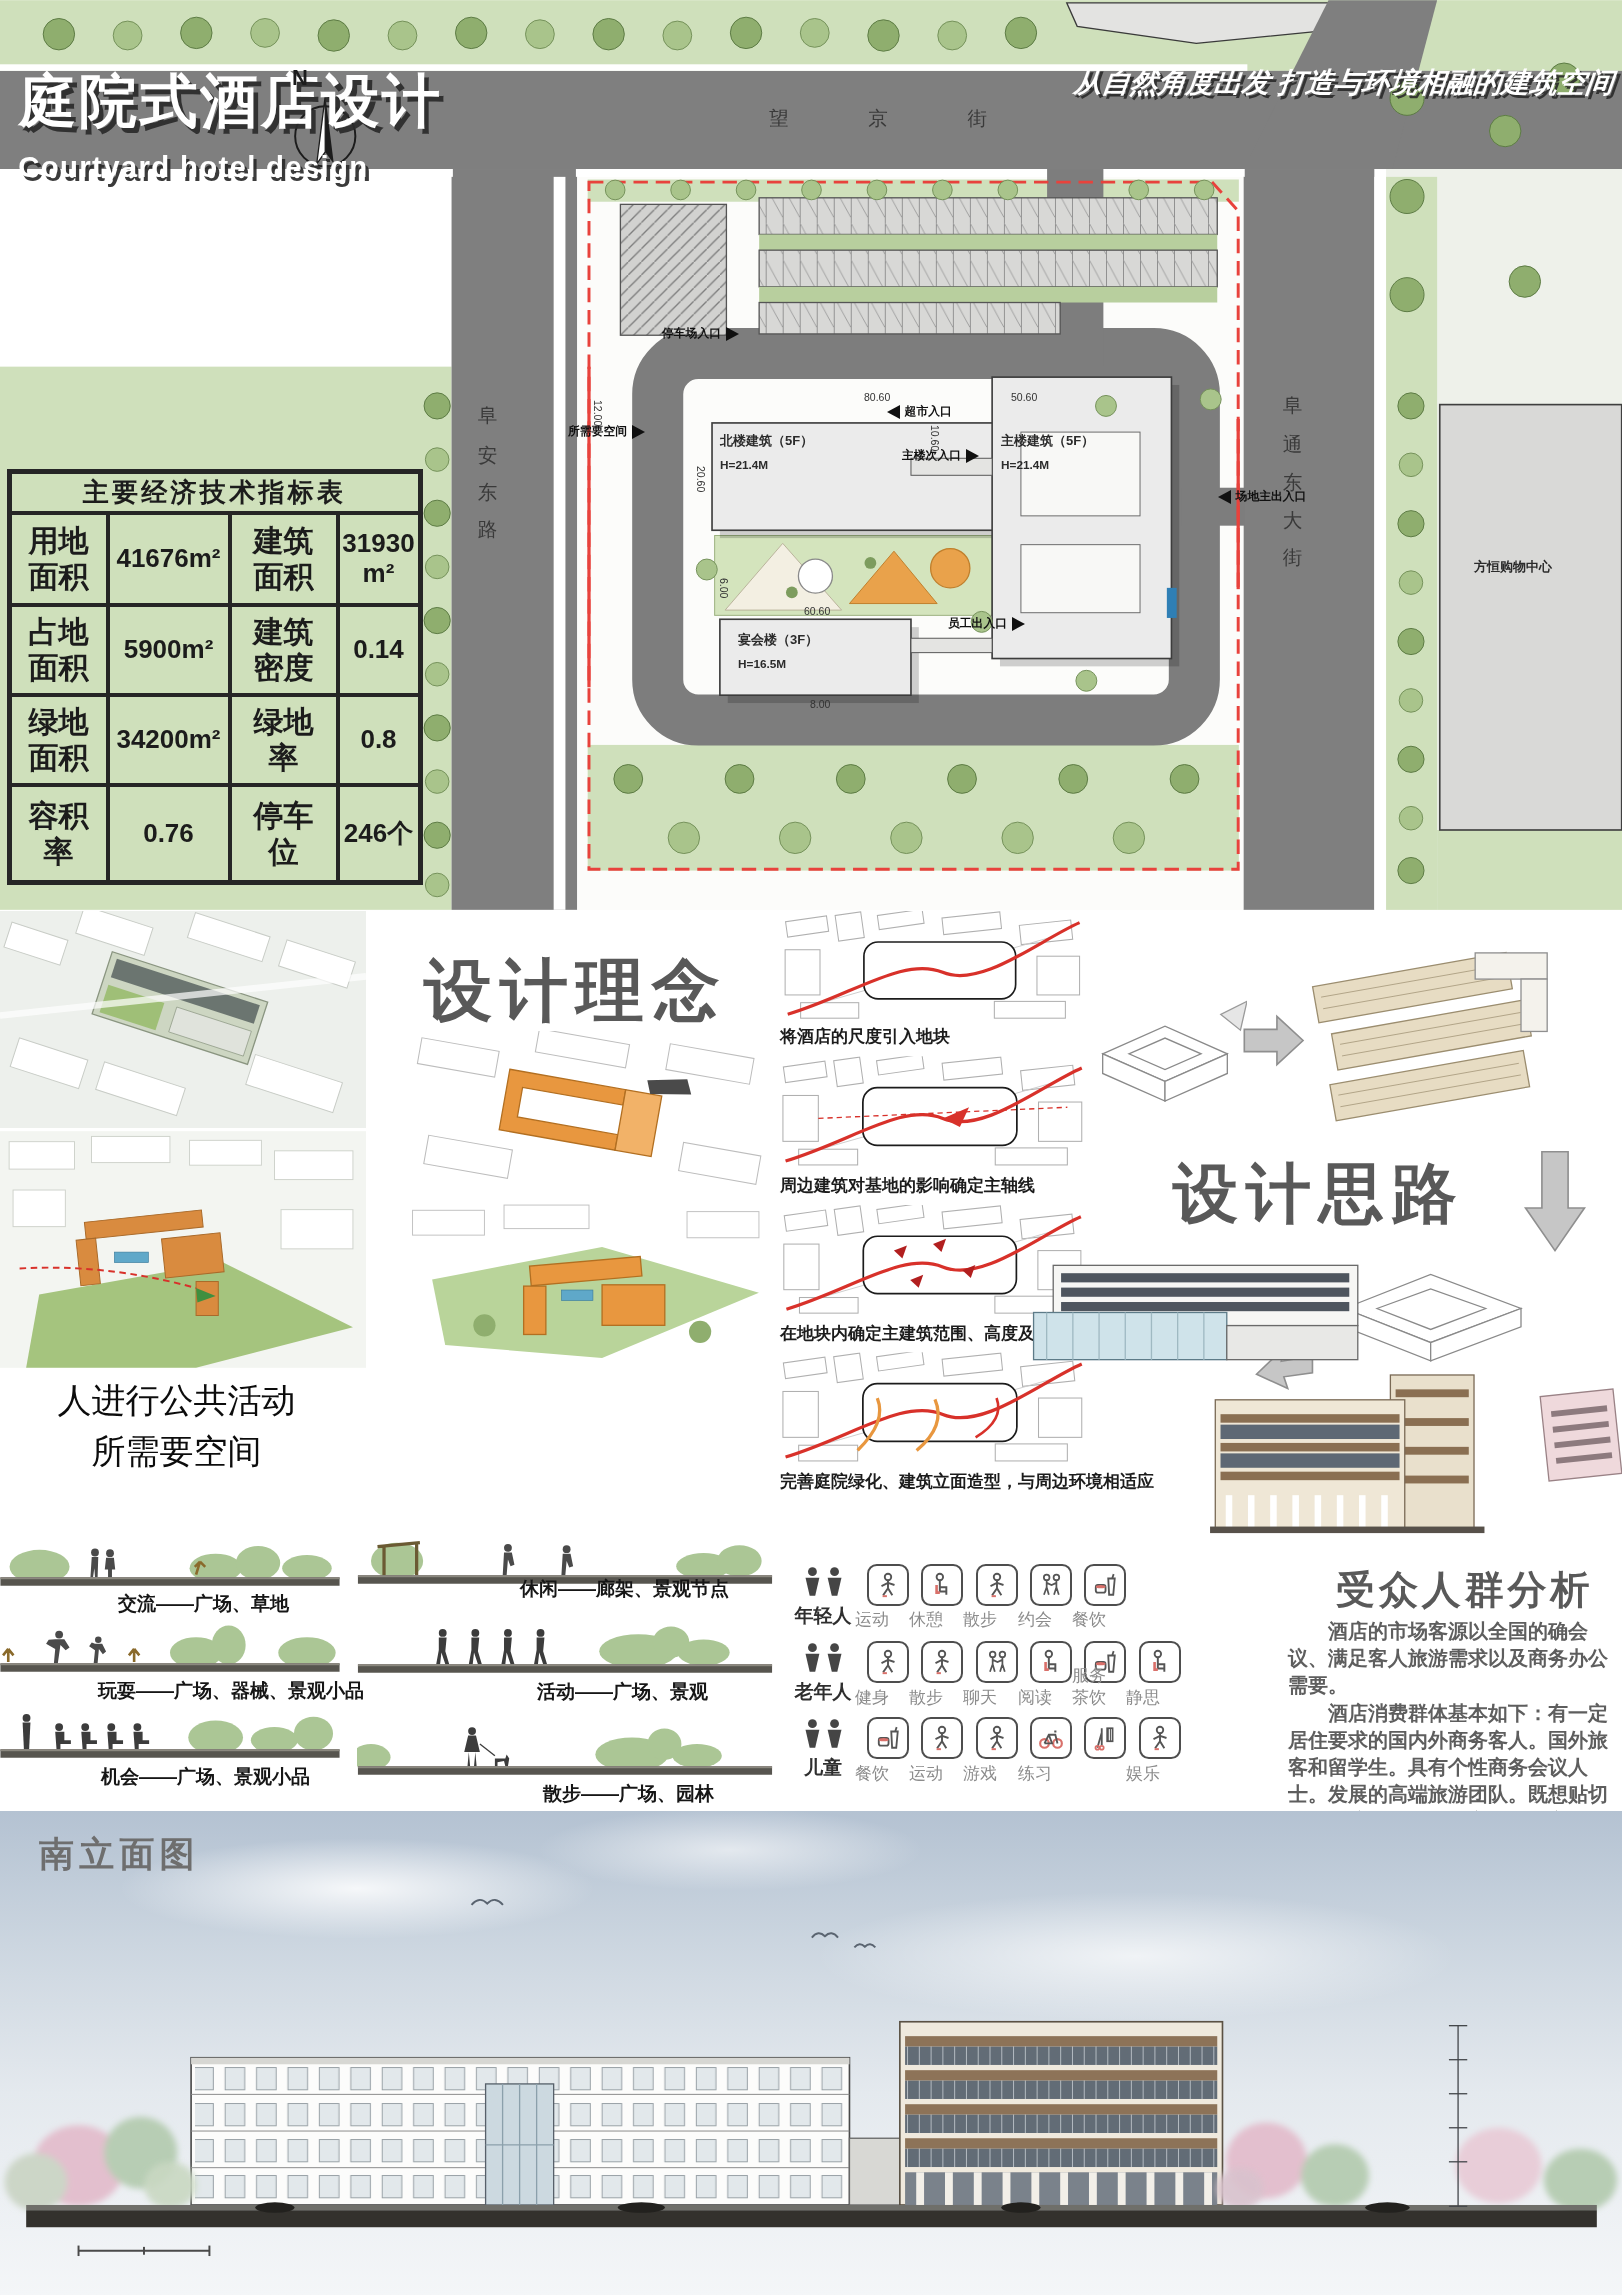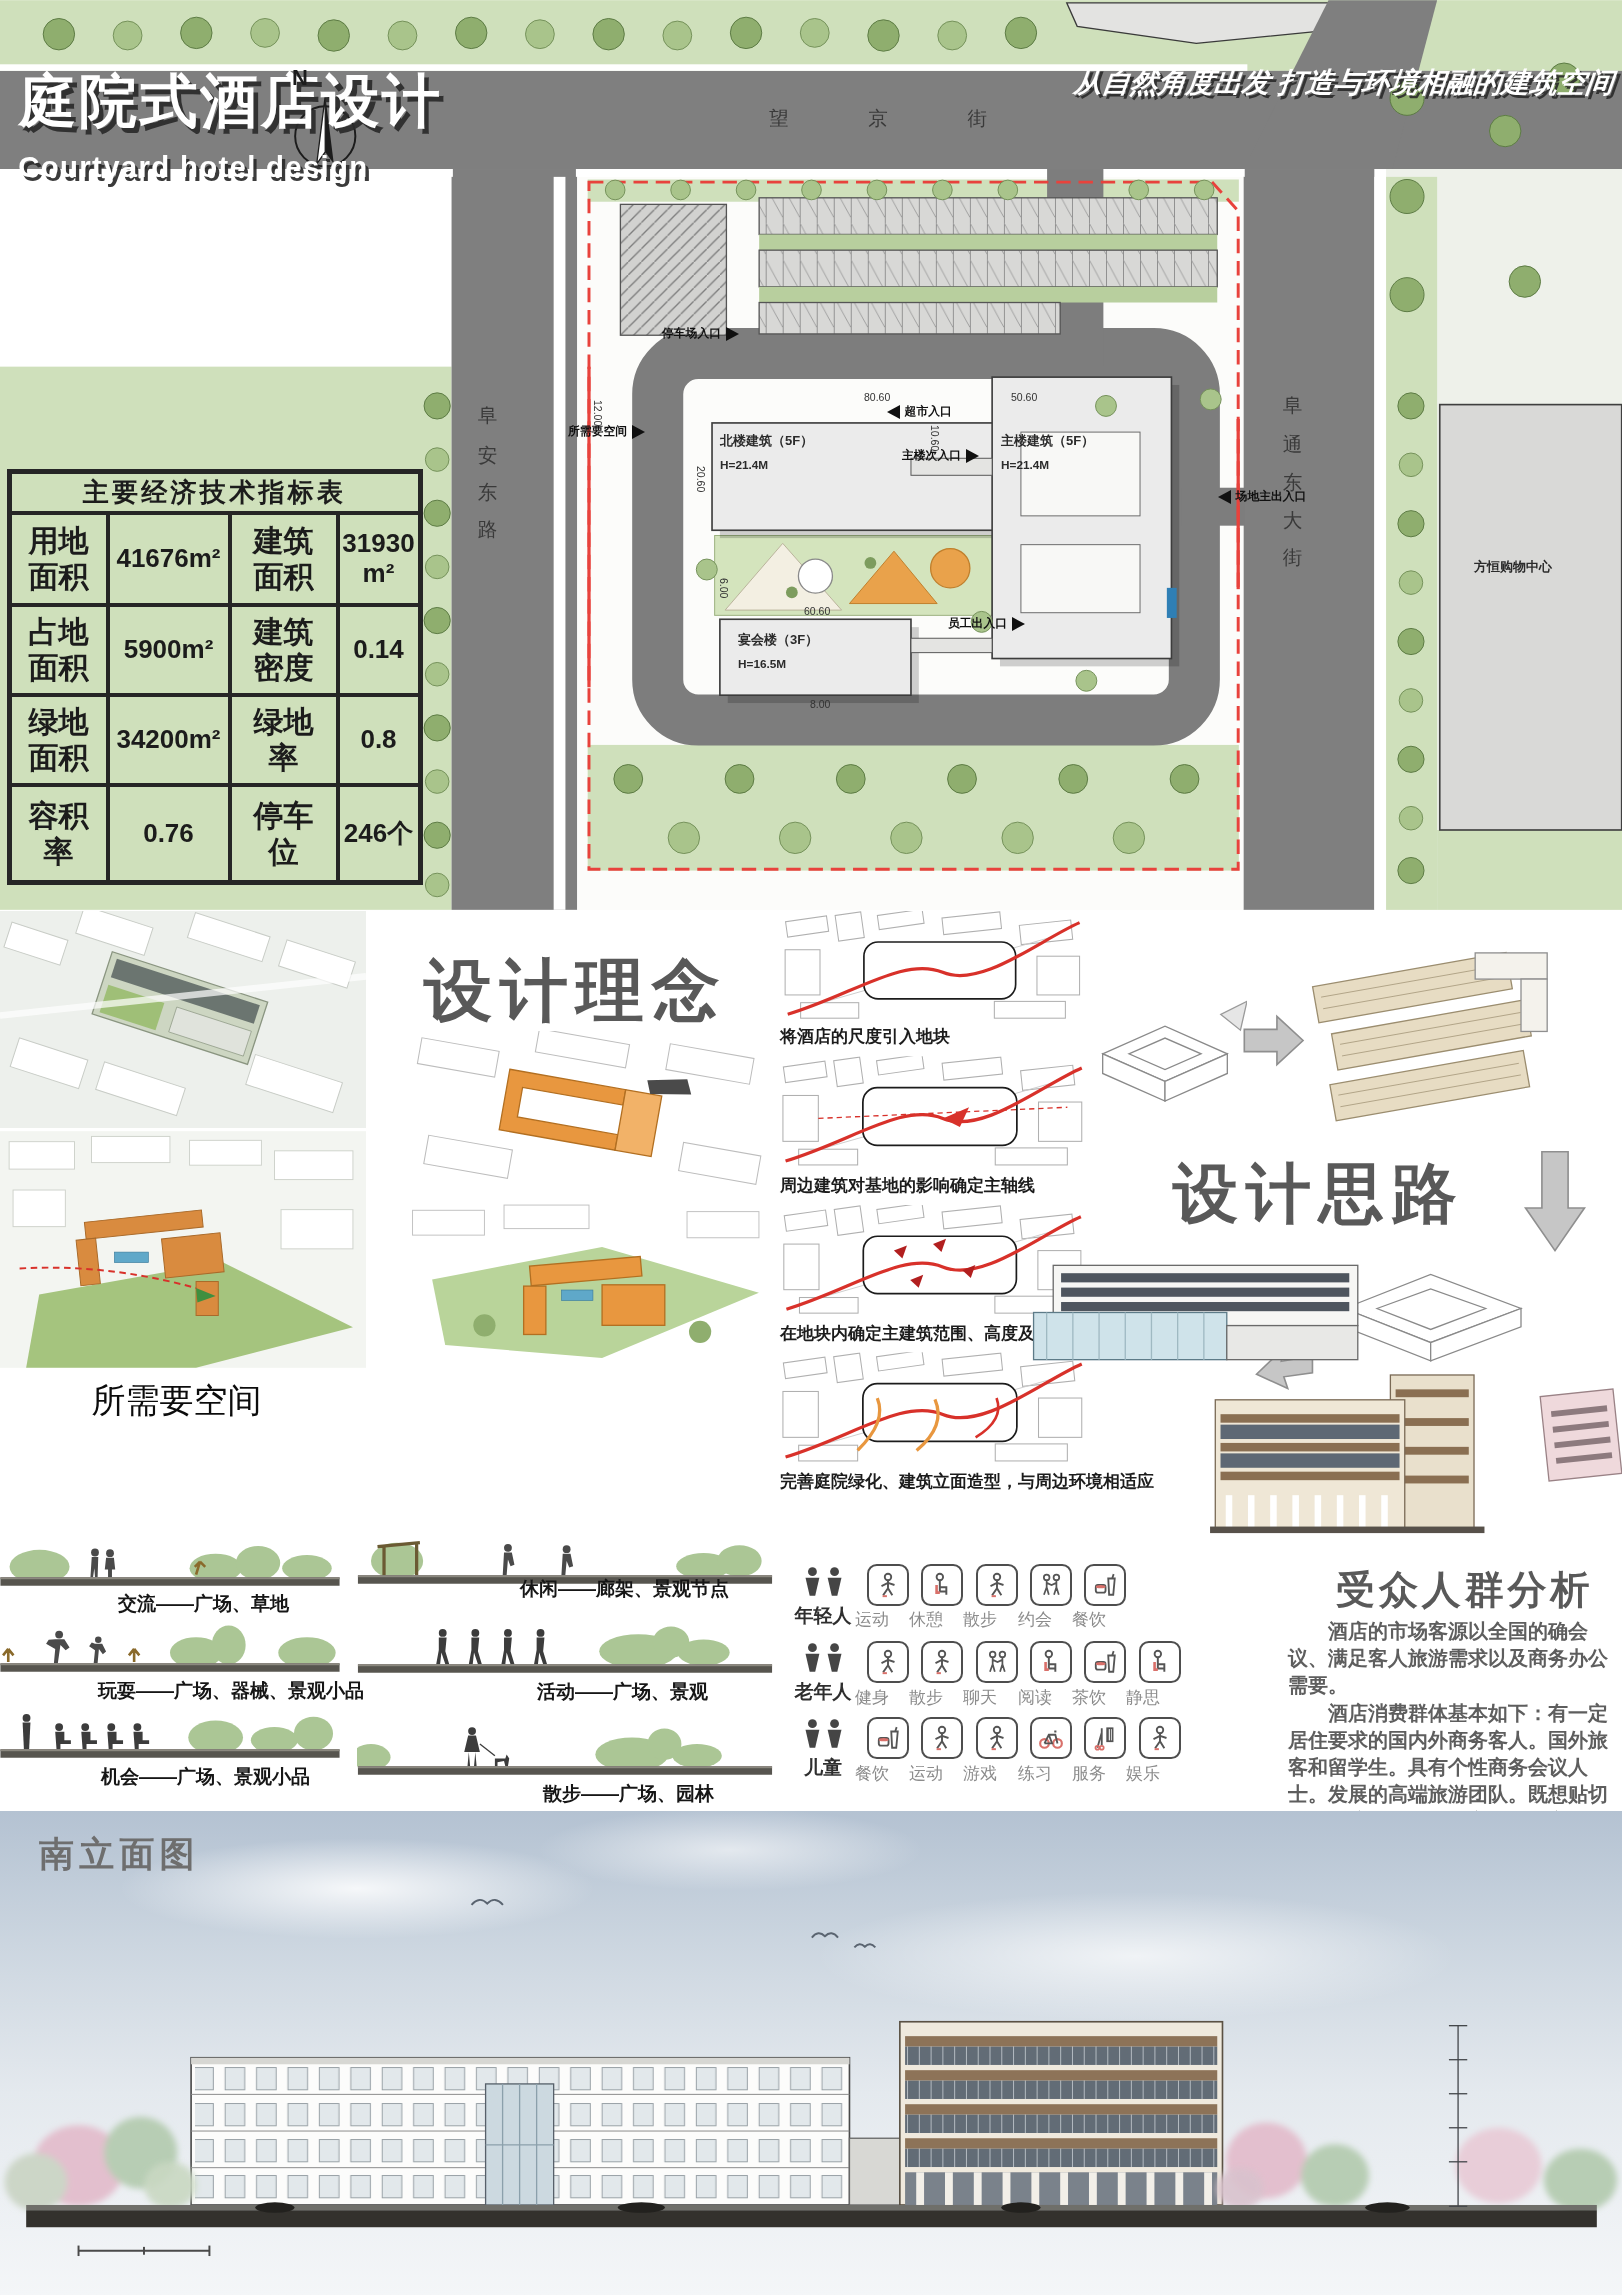--- a/index.html
+++ b/index.html
@@ -578,20 +578,21 @@
     <rect x="8" y="10" width="112" height="130" fill="#efd9dc" stroke="#9a8286" stroke-width="2" transform="rotate(-6 64 75)"></rect>
     <g fill="#8d7a7e">
       <rect x="22" y="34" width="86" height="9" transform="rotate(-6 64 75)"></rect>
       <rect x="22" y="58" width="86" height="9" transform="rotate(-6 64 75)"></rect>
       <rect x="22" y="82" width="86" height="9" transform="rotate(-6 64 75)"></rect>
       <rect x="22" y="106" width="86" height="9" transform="rotate(-6 64 75)"></rect>
     </g>
   </svg>
 
   <div class="abs pub" style="left:19.6px;top:1375px">
+    <div>人进行公共活动</div>
     <div>所需要空间</div>
   </div>
 
   <svg class="abs" style="left:0;top:1529px" width="340" height="60" viewBox="0 0 520 92">
     <g fill="#abc695">
         <ellipse cx="60" cy="58" rx="46" ry="26"></ellipse>
         <ellipse cx="330" cy="60" rx="40" ry="22"></ellipse>
         <ellipse cx="395" cy="52" rx="34" ry="26"></ellipse>
         <ellipse cx="470" cy="60" rx="38" ry="20"></ellipse>
       </g>
@@ -808,21 +809,21 @@
       <svg width="26" height="26" viewBox="0 0 24 24">
         <use href="#sym-bike"></use>
       </svg>
     </div>
   <div class="icap" style="left:1018px;top:1762px">练习</div>
   <div class="ic-box" style="left:1084px;top:1717px">
       <svg width="26" height="26" viewBox="0 0 24 24">
         <use href="#sym-tools"></use>
       </svg>
     </div>
-  <div class="icap" style="left:1072px;top:1762px">服务</div>
+  <div class="icap" style="left:1072px;top:1664px">服务</div>
   <div class="ic-box" style="left:1139px;top:1717px">
       <svg width="26" height="26" viewBox="0 0 24 24">
         <use href="#sym-man"></use>
       </svg>
     </div>
   <div class="icap" style="left:1126px;top:1762px">娱乐</div>
 
   <div class="abs hd h-aud" style="left:1336px;top:1563px">受众人群分析</div>
   <div class="abs" style="left:1288px;top:1618px;width:327px">
     <p class="para">酒店的市场客源以全国的确会议、满足客人旅游需求以及商务办公需要。</p>

